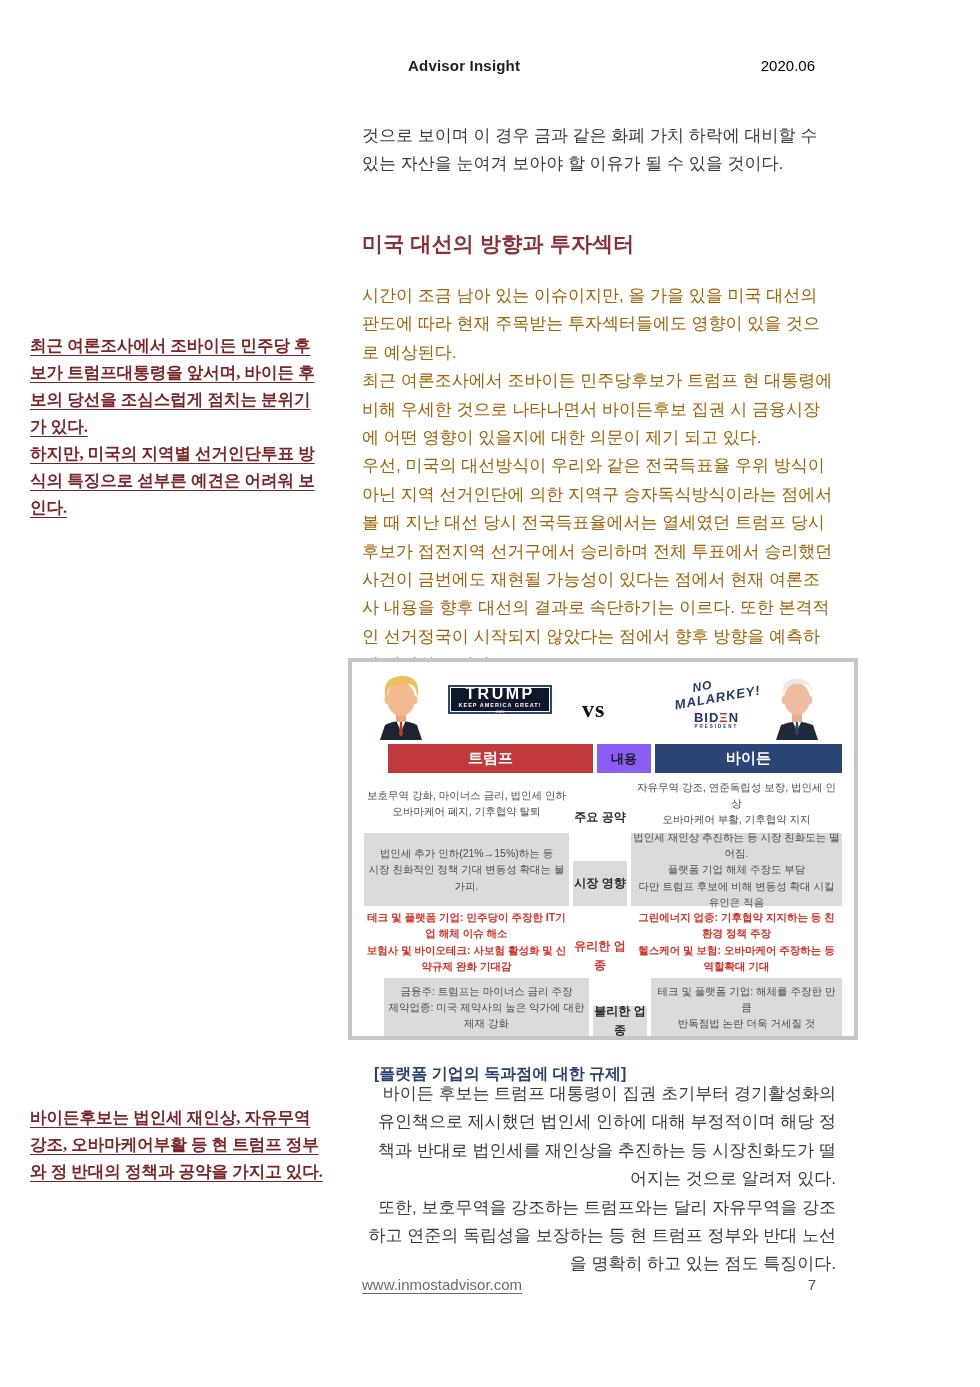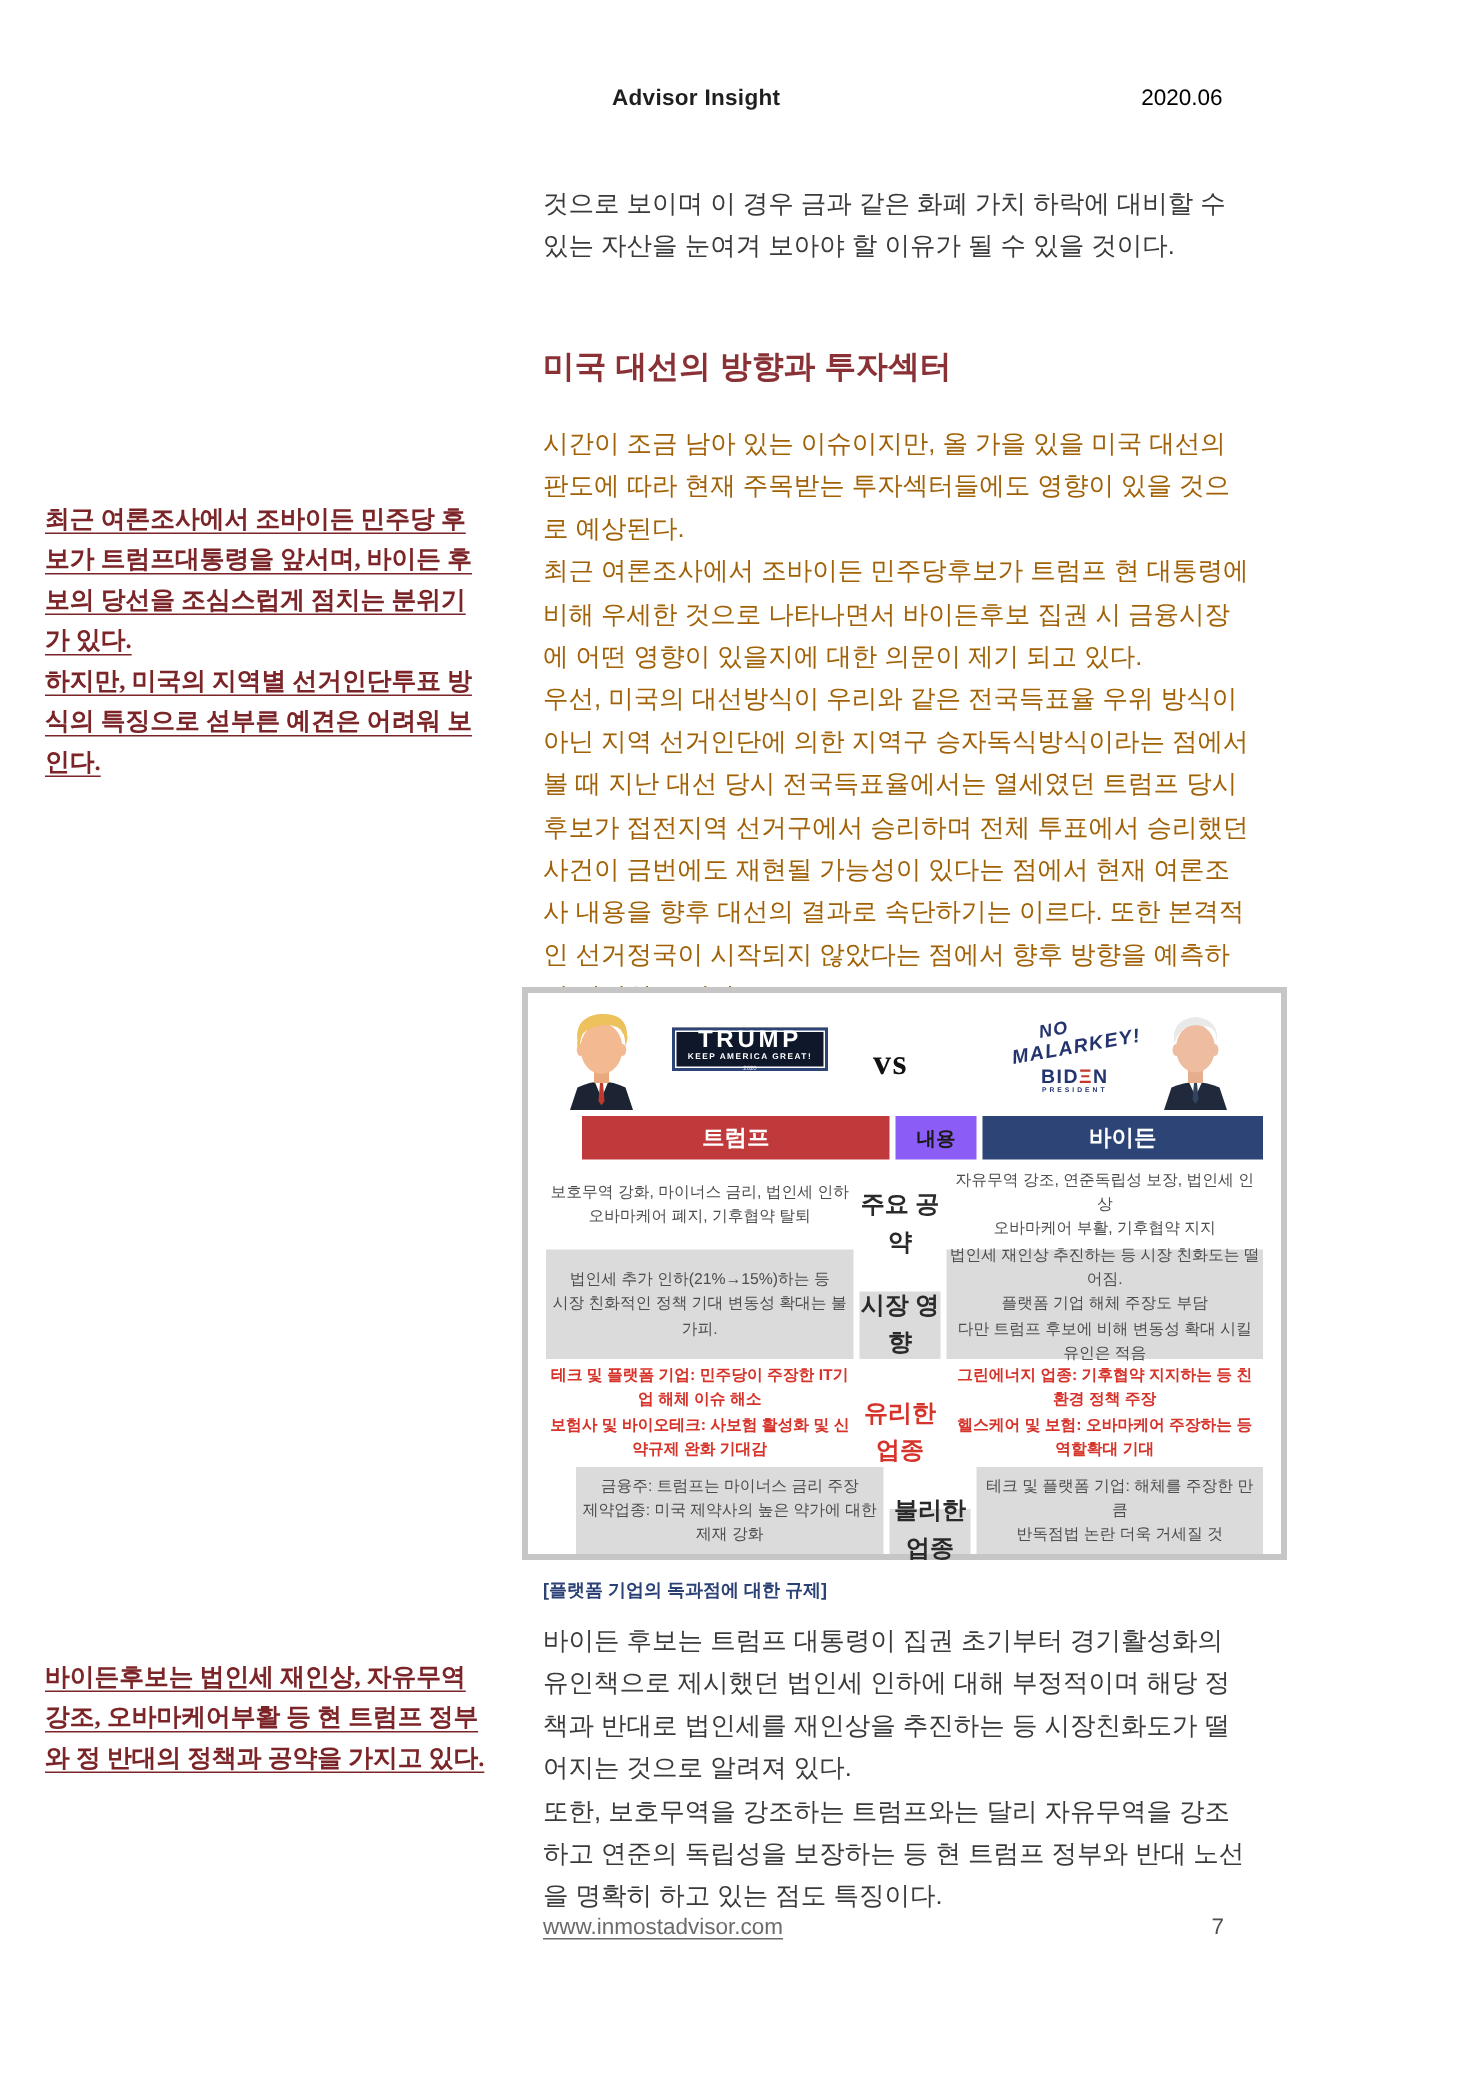--- a/index.html
+++ b/index.html
@@ -58,33 +58,33 @@
   .thead .cell{display:flex;align-items:center;justify-content:center;font-weight:700;}
   .th-trump{width:205px;background:#c03a3c;color:#ffffff;font-size:15px;}
   .th-mid{width:54px;background:#8b5cf6;color:#1a1a1a;font-size:13px;}
   .th-biden{flex:1;background:#2c4476;color:#ffffff;font-size:15px;}
   .trow{display:flex;gap:4px;}
   .trow .cell{
     display:flex;align-items:center;justify-content:center;text-align:center;
     font-size:10.5px;line-height:1.55;color:#4d4d4d;white-space:pre-line;
   }
   .trow .c-trump{width:205px;padding:0 2px;box-sizing:border-box;}
-  .trow .c-mid{width:54px;font-weight:700;font-size:16px;color:#2a2a2a;white-space:normal;margin-top:28px;}
+  .trow .c-mid{width:54px;font-weight:700;font-size:12px;color:#2a2a2a;white-space:normal;margin-top:28px;}
   .trow .c-biden{flex:1;padding:0 2px;box-sizing:border-box;}
   .r1{height:60px;}
   .r2{height:73px;}
   .r2 .cell{background:#dbdbdb;}
   .r3{height:47px;margin-top:12px;}
   .r3 .cell{color:#d6332a;font-weight:700;}
   .r3 .c-mid{color:#d6332a;}
   .r4{height:58px;margin-top:13px;padding-left:20px;}
   .r4 .cell{background:#dbdbdb;}
   
-  .plat-h{position:absolute;left:362px;top:1052px;margin:0;font-size:12px;font-weight:700;color:#2b4176;}
-  .plat-body{position:absolute;left:362px;top:1080px;width:474px;font-size:17px;line-height:28.4px;color:#3a3a3a;}
+  .plat-h{position:absolute;left:362px;top:1052px;margin:12px;font-size:16px;font-weight:700;color:#2b4176;}
+  .plat-body{position:absolute;left:362px;top:1080px;width:474px;font-size:17px;line-height:28.4px;color:#3a3a3a;text-align:right;}
   .plat-body p{margin:0;}
   
   .foot-url{position:absolute;left:362px;top:1276px;font-size:15px;color:#6b6b6b;text-decoration:underline;text-underline-offset:3px;cursor:pointer;}
   .foot-page{position:absolute;left:796px;top:1276px;width:20px;text-align:right;font-size:15px;color:#4f4f4f;}
 </style>
 </head>
 <body>
 
 <div class="page">
 

